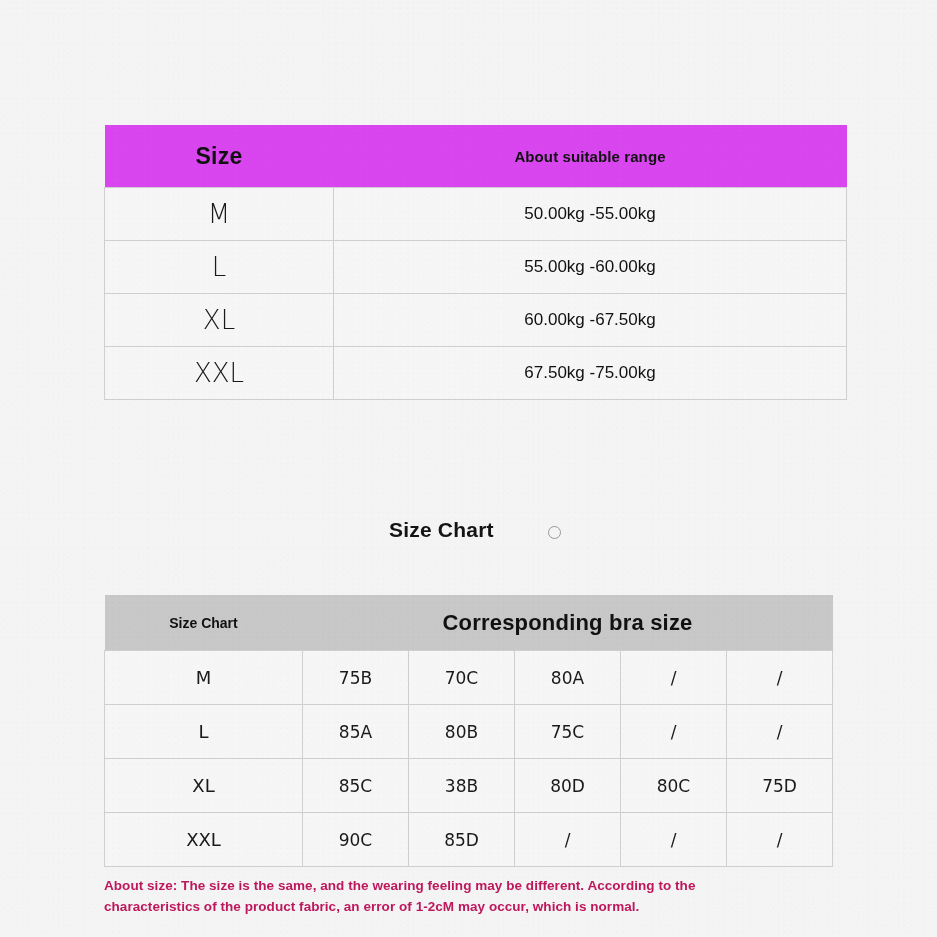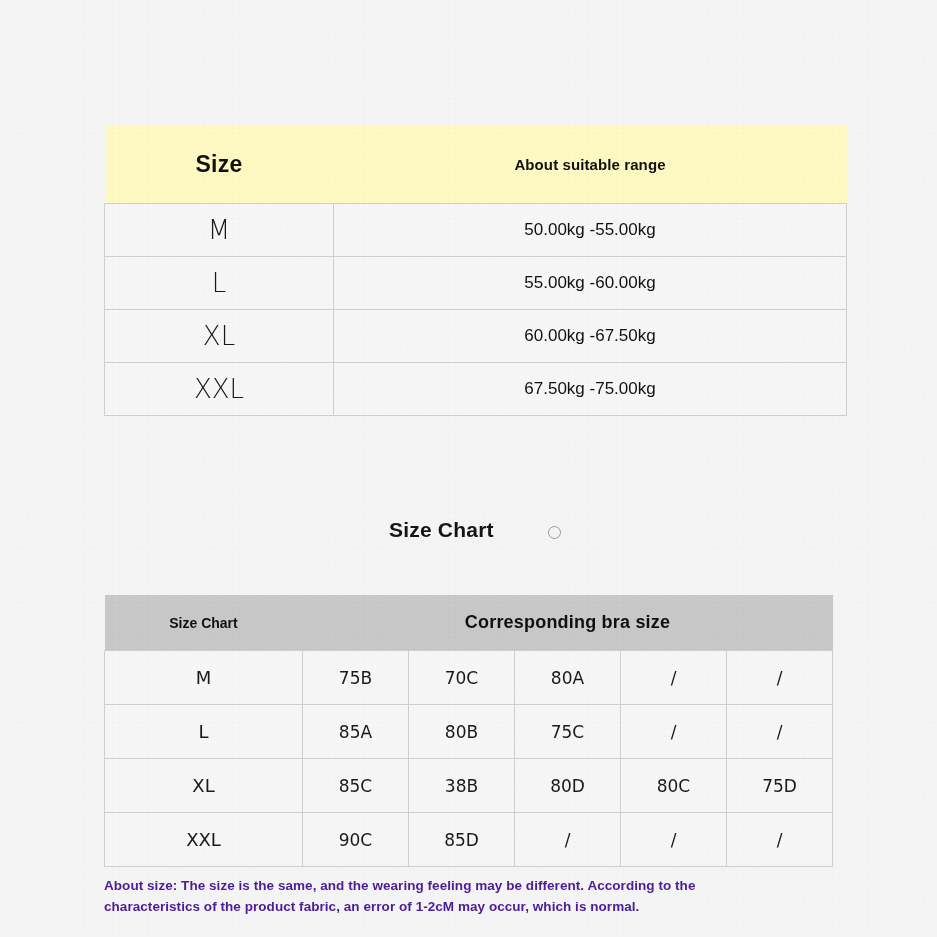--- a/index.html
+++ b/index.html
@@ -45,22 +45,22 @@
     left: 104px;
     top: 125px;
     width: 742px;
     border-collapse: collapse;
     table-layout: fixed;
   }
   .table-weight col.c-size  { width: 229px; }
   .table-weight col.c-range { width: 513px; }
 
   .table-weight thead th {
-    background: #fef9c3;
-    height: 78px;
+    background: #d946ef;
+    height: 62px;
     border: none;
     padding: 0;
     color: #111;
   }
   .table-weight thead th.h-size {
     font-size: 23px;
     font-weight: bold;
     letter-spacing: .2px;
   }
   .table-weight thead th.h-range {
@@ -131,21 +131,21 @@
     height: 55px;
     border: none;
     padding: 0;
     color: #111;
   }
   .table-bra thead th.h-label {
     font-size: 14px;
     font-weight: bold;
   }
   .table-bra thead th.h-bra {
-    font-size: 18px;
+    font-size: 22px;
     font-weight: bold;
     letter-spacing: .2px;
   }
   .table-bra tbody td {
     height: 53px;
     border: 1px solid #cfcfcf;
     padding: 0;
     text-align: center;
     vertical-align: middle;
     background: #f6f6f6;
@@ -160,21 +160,21 @@
 
   
   .footer-note {
     position: absolute;
     left: 104px;
     top: 876px;
     width: 650px;
     font-size: 13.5px;
     font-weight: bold;
     line-height: 1.55;
-    color: #4c1d95;
+    color: #be185d;
     letter-spacing: .05px;
   }
 </style>
 </head>
 <body>
 
 <div class="page">
 
   <table class="table-weight">
     <colgroup>

